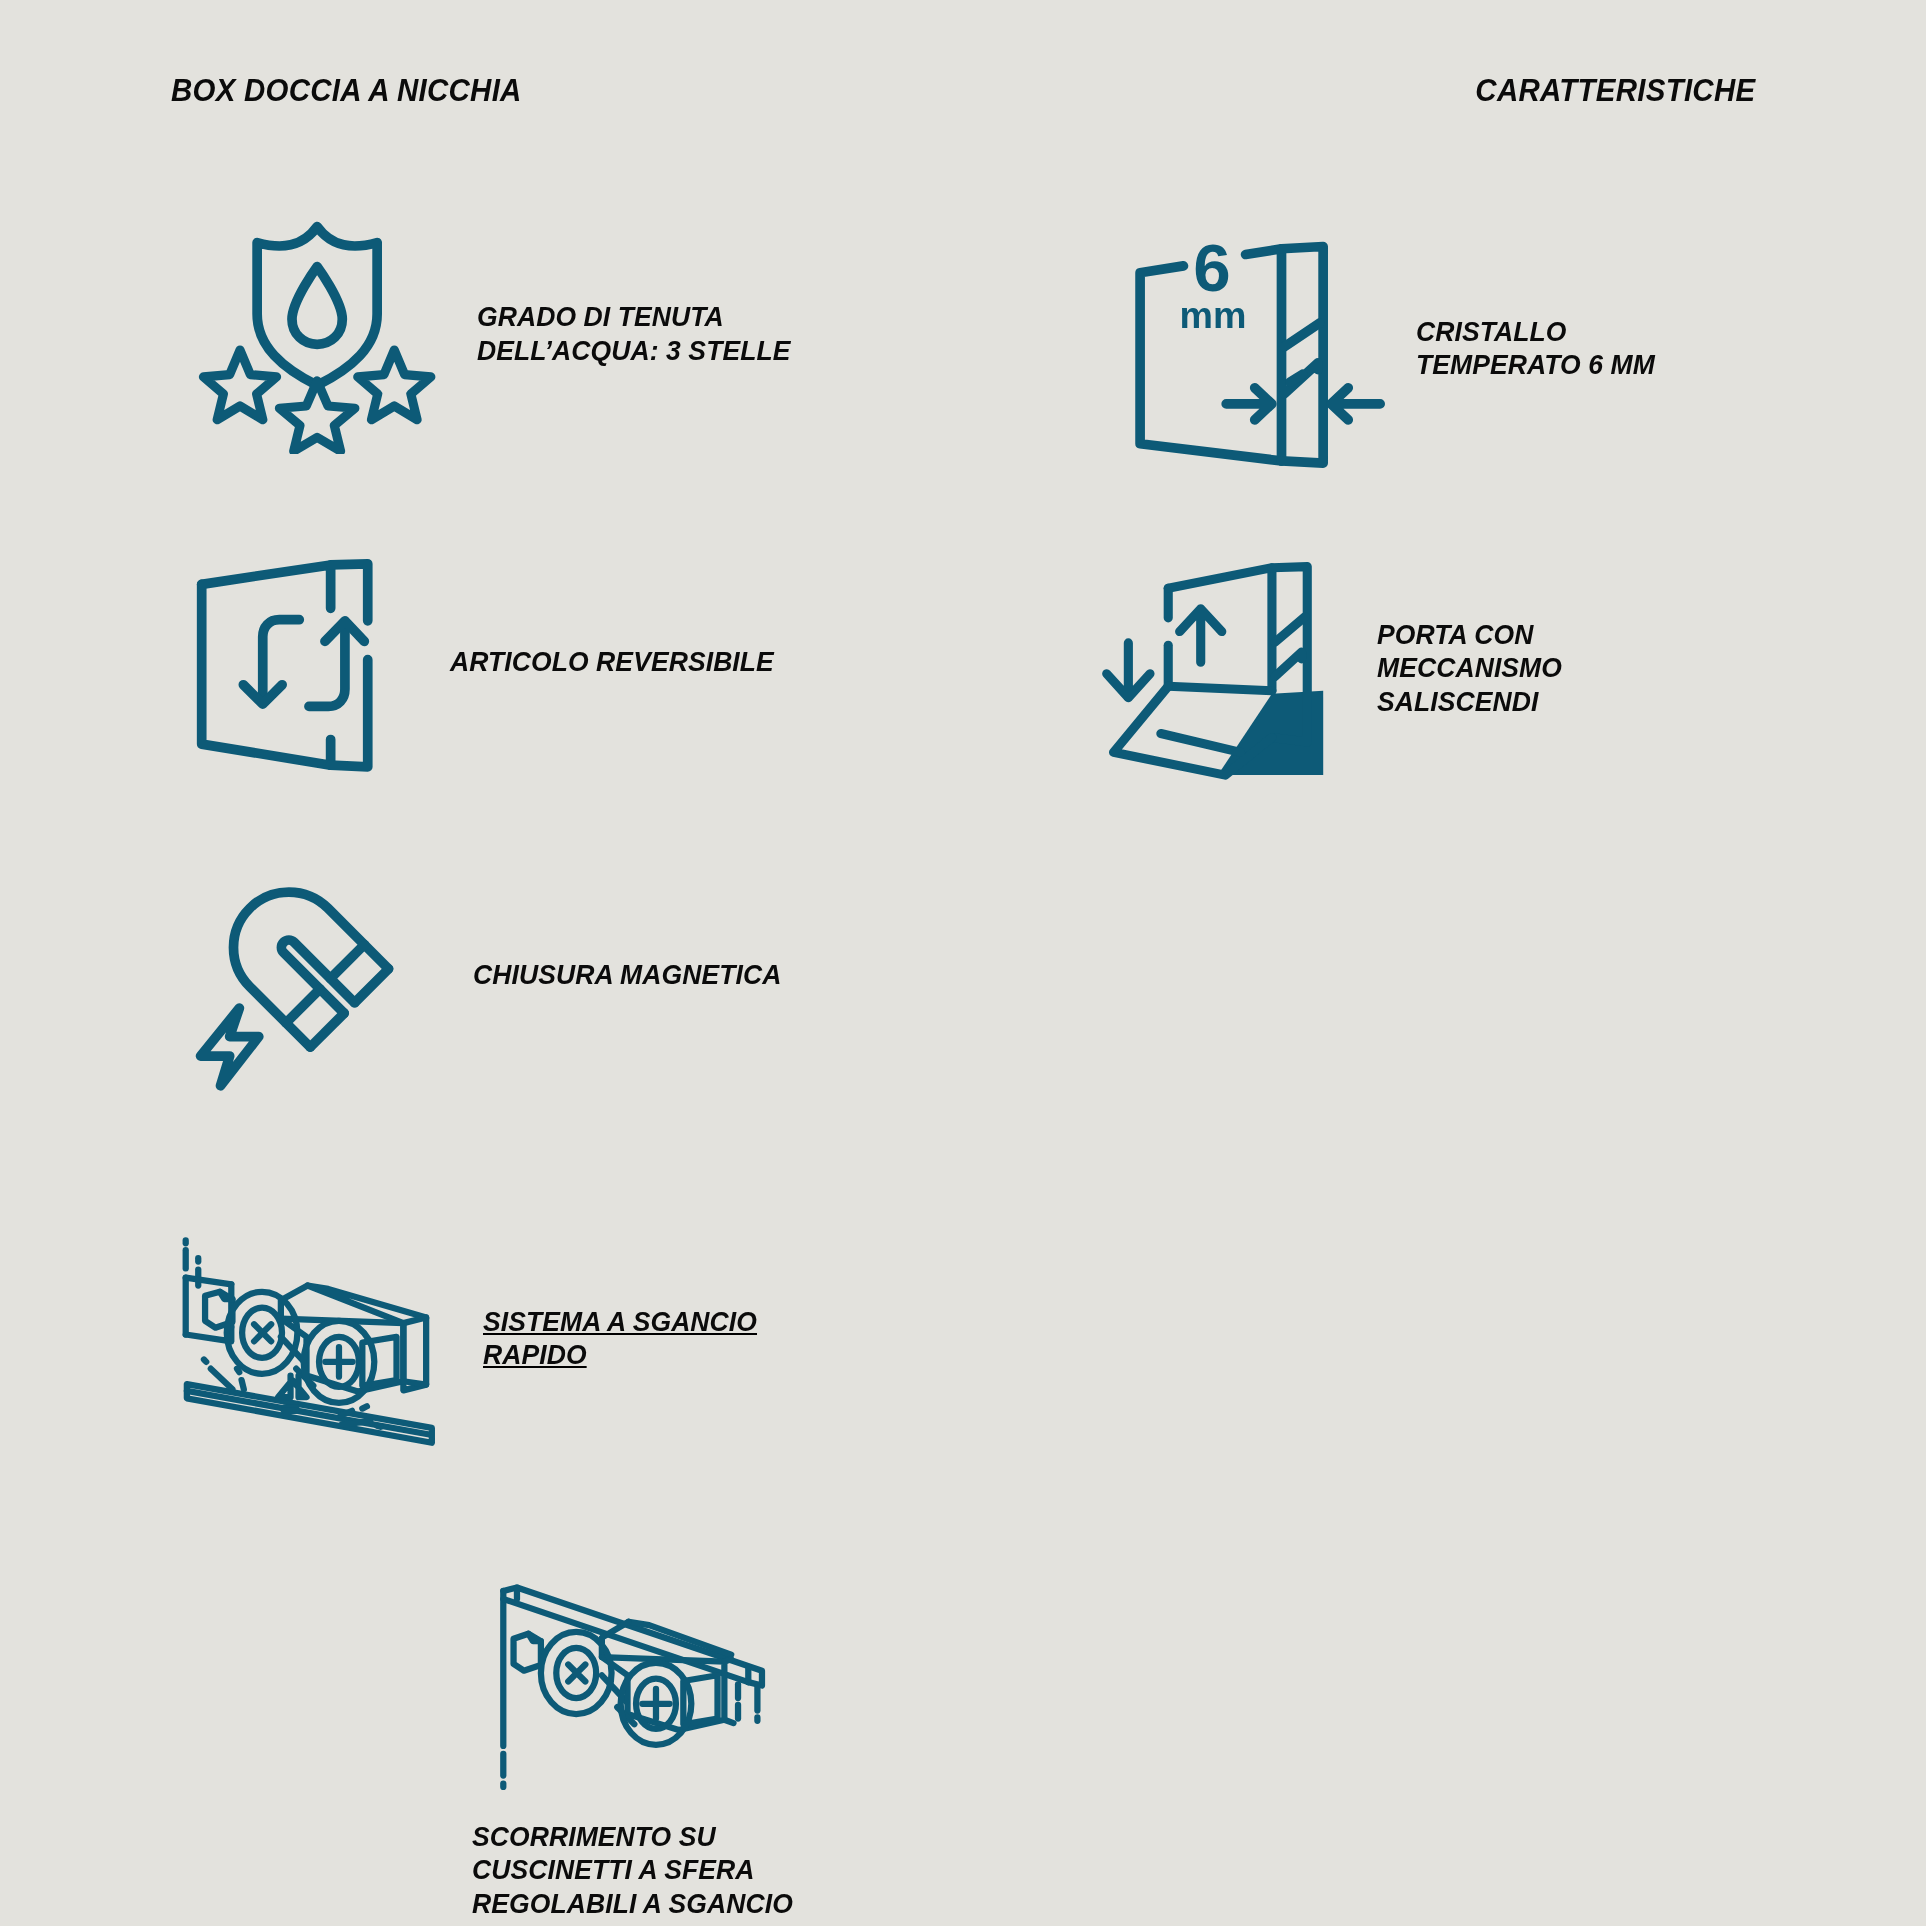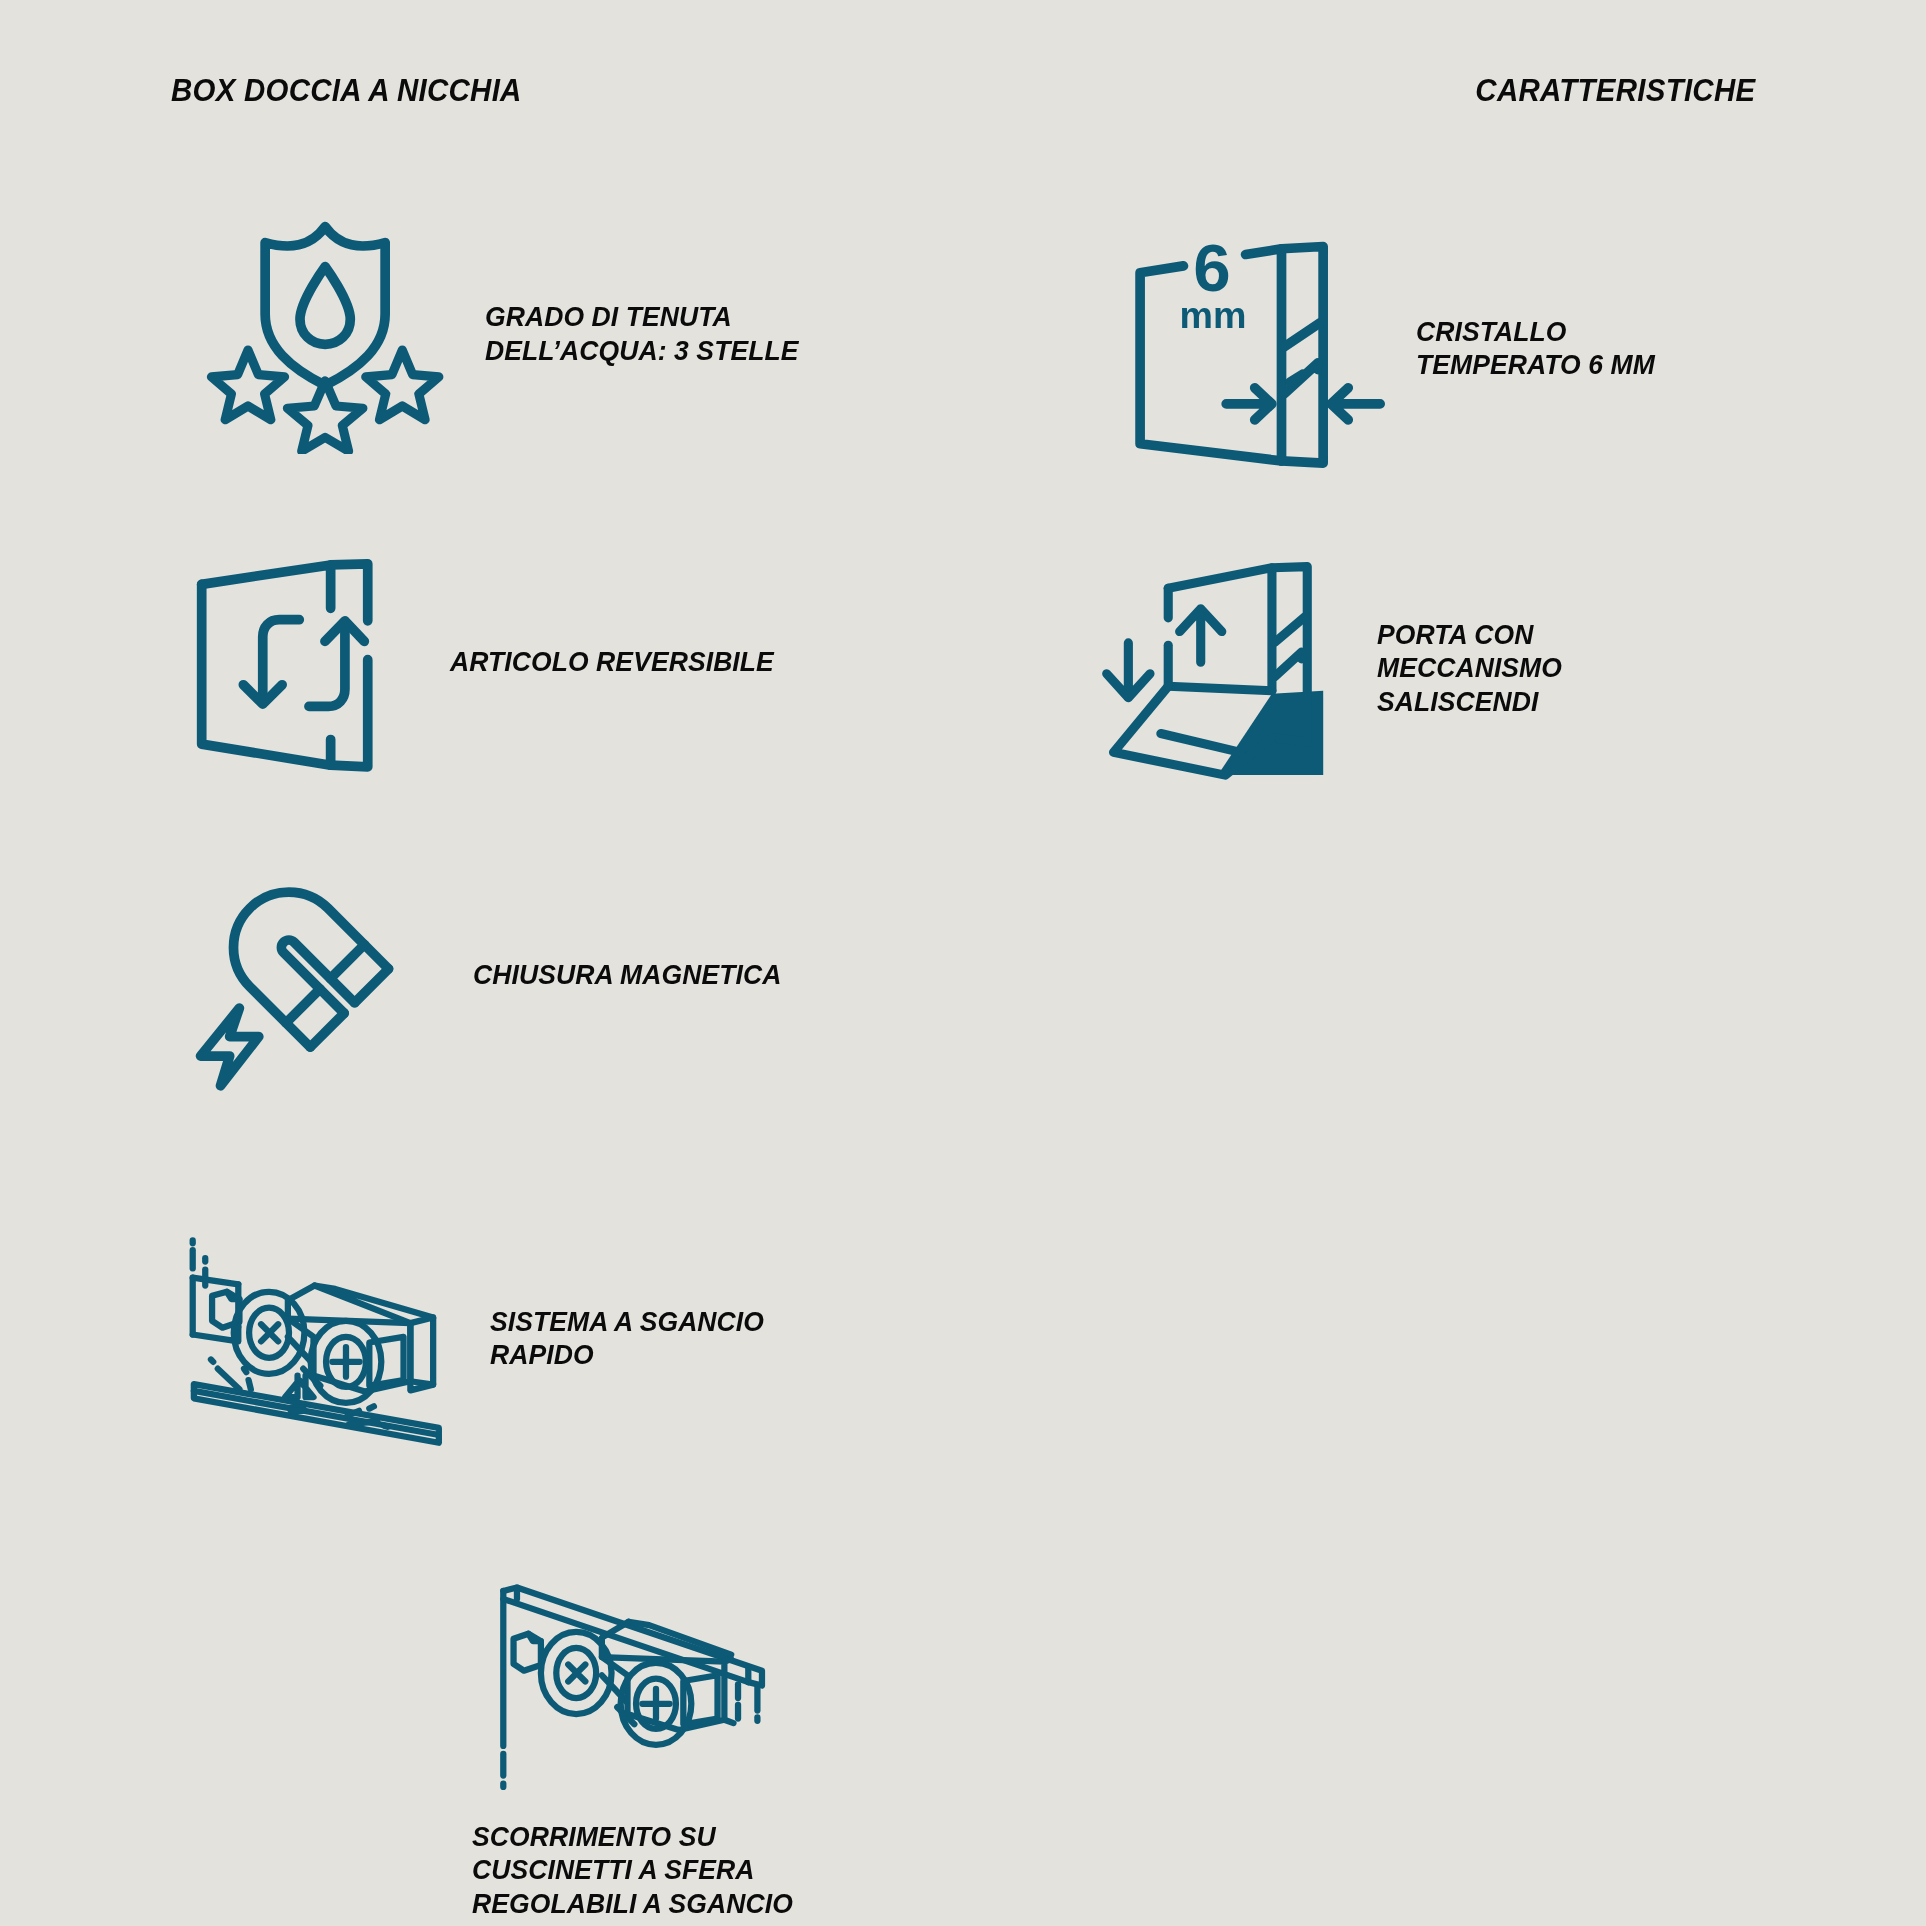--- a/index.html
+++ b/index.html
@@ -43,24 +43,24 @@
     font-size:28.5px;
     line-height:1.17;
     color:#0B0B0B;
     letter-spacing:0.1px;
     transform:scaleX(0.93);
     transform-origin:left center;
     white-space:pre-line;
   }
 
   
-  #f-tenuta     {left:204px; top:211px;  width:856px; height:245px;}
+  #f-tenuta     {left:196px; top:211px;  width:856px; height:245px;}
   #f-reversibile{left:188px; top:548px;  width:856px; height:228px;align-items:center;}
   #f-magnete    {left:188px; top:852px; width:856px; height:245px;}
-  #f-sgancio    {left:171px; top:1204px; width:890px; height:268px;}
+  #f-sgancio    {left:164px; top:1204px; width:890px; height:268px;text-decoration:underline;}
   #f-scorrimento{left:171px; top:1575px; width:913px; height:268px;flex-direction:column;}
   
   #f-cristallo  {left:1119px;top:211px;  width:799px; height:274px;}
   #f-saliscendi {left:1101px;top:548px;  width:810px; height:240px;}
 
   #f-tenuta      .lbl{margin-left:41px;}
   #f-reversibile .lbl{margin-left:68px;}
   #f-magnete     .lbl{margin-left:51px;}
   #f-sgancio     .lbl{margin-left:34px;}
   #f-scorrimento .lbl{margin-left:34px;}

